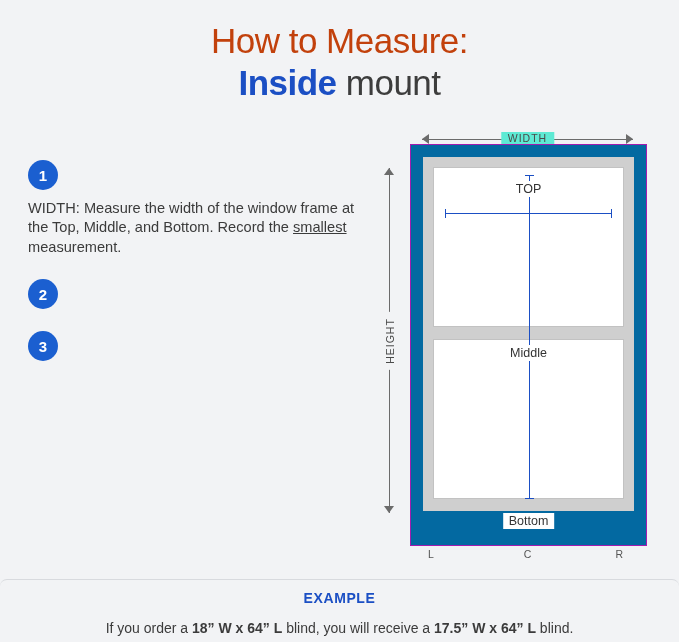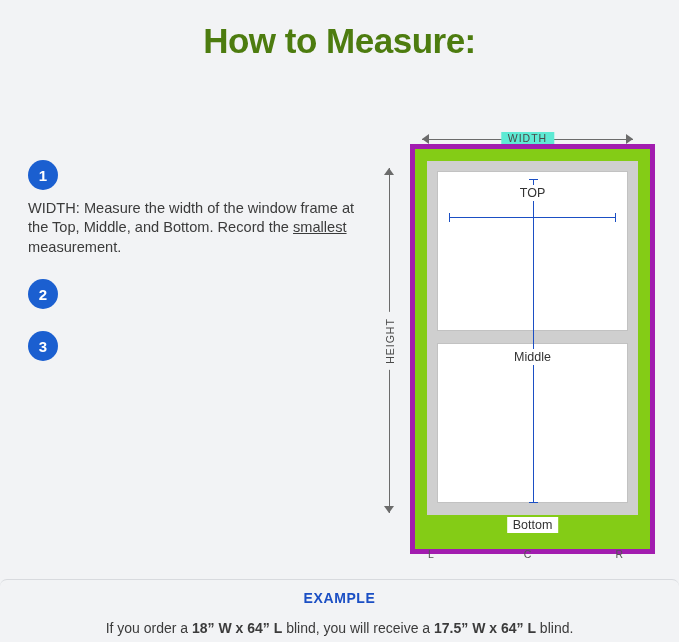--- a/index.html
+++ b/index.html
@@ -21,22 +21,22 @@
     background: #f2f3f5;
   }
 
   
   .header {
     text-align: center;
     padding-top: 22px;
   }
   .title-line1 {
     font-size: 35px;
-    font-weight: bold;
-    color: #4d7c0f;
+    font-weight: normal;
+    color: #c2410c;
     letter-spacing: -0.5px;
     line-height: 1.1;
   }
   .title-line2 {
     font-size: 35px;
     line-height: 1.15;
     margin-top: 2px;
   }
   .title-inside {
     color: #1b4fc4;
@@ -99,22 +99,22 @@
     top: 0;
     width: 285px;
     height: 440px;
   }
   .win-outer {
     position: absolute;
     left: 30px;
     top: 16px;
     width: 235px;
     height: 400px;
-    background: #84cc16;
-    border: 5px solid #a21caf;
+    background: #0369a1;
+    border: 1px solid #a21caf;
   }
   .win-inner {
     position: absolute;
     left: 12px;
     top: 12px;
     right: 12px;
     bottom: 34px;
     background: #cfcfcf;
   }
   .pane {
@@ -288,20 +288,23 @@
   }
   .footer-text b { font-weight: bold; }
 </style>
 </head>
 <body>
 
 <div class="page">
 
   <div class="header">
     <div class="title-line1">How to Measure:</div>
+    <div class="title-line2">
+      <span class="title-inside">Inside</span><span class="title-mount"> mount</span>
+    </div>
   </div>
 
   <div class="content">
 
     <div class="steps">
 
       <div class="step">
         <div class="badge">1</div>
         <div class="step-text">
           <span class="lead">WIDTH:</span><span> Measure the width of the window frame at the Top, Middle, and Bottom. Record the </span><span class="u">smallest</span><span> measurement.</span>

